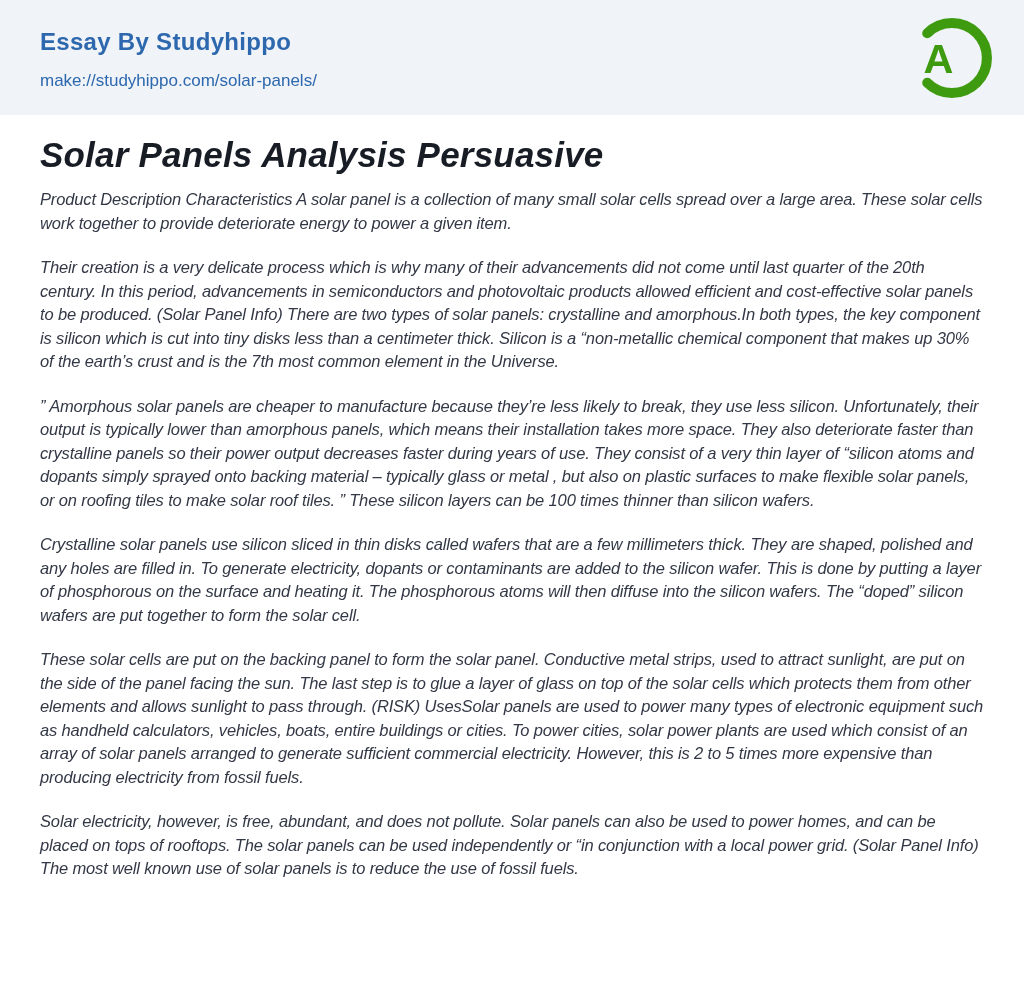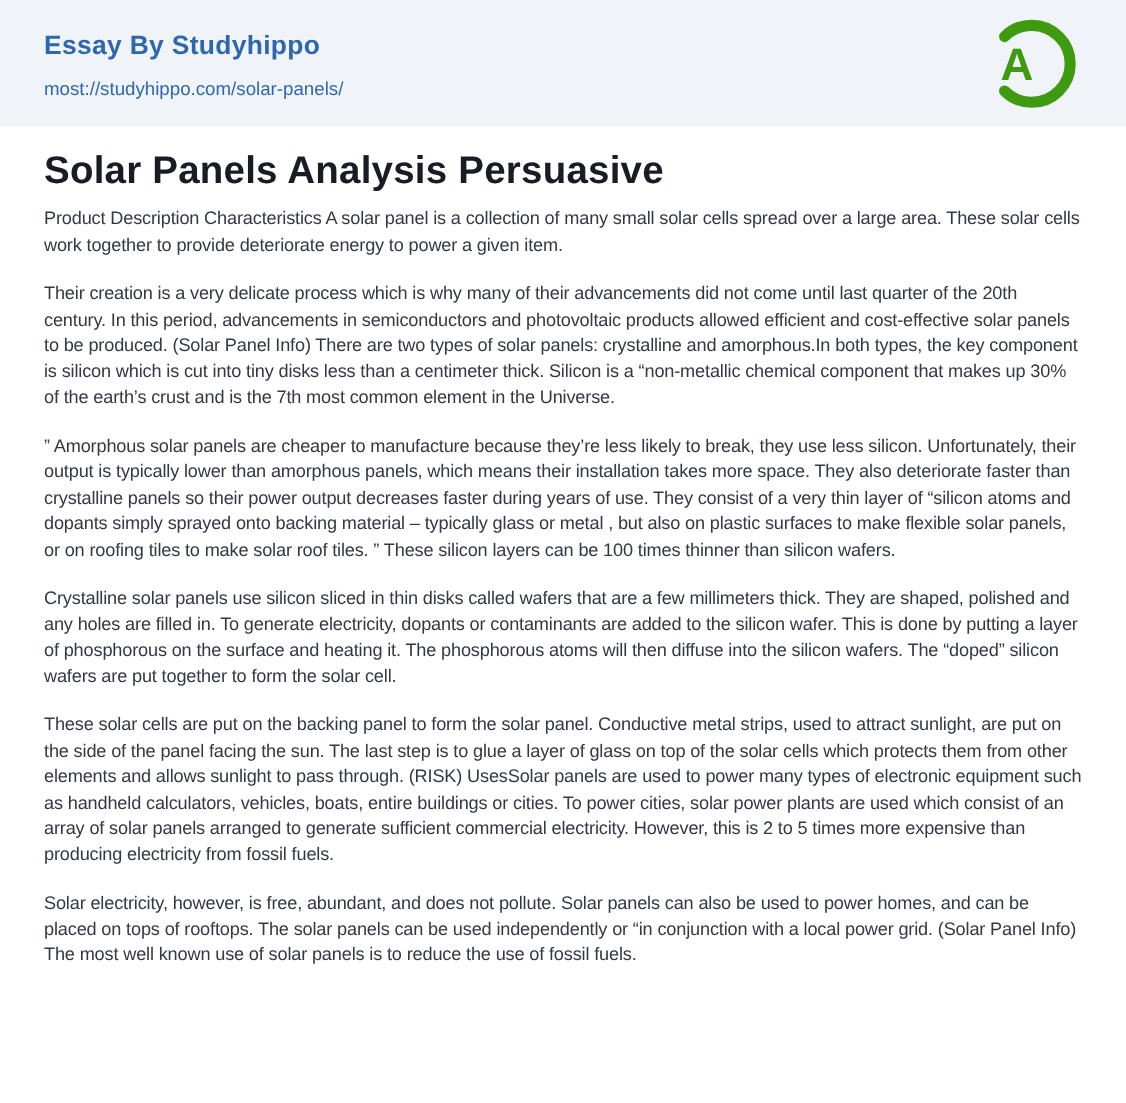--- a/index.html
+++ b/index.html
@@ -16,21 +16,21 @@
 
   
   .site-header {
     box-sizing: border-box;
     width: 100%;
     height: 115px;
     background: var(--header-bg, #f0f3f8);
     display: flex;
     align-items: center;
     justify-content: space-between;
-    padding: 0 40px 0 40px;
+    padding: 0 26px 0 40px;
   }
   .header-text {
     display: flex;
     flex-direction: column;
     padding-top: 4px;
   }
   .site-title {
     font-size: 24px;
     font-weight: 700;
     letter-spacing: 0.3px;
@@ -48,20 +48,21 @@
     width: 92px;
     height: 92px;
     flex: 0 0 auto;
   }
   .logo svg { display: block; }
 
   
   .content {
     box-sizing: border-box;
     padding: 20px 40px 0 40px;
+    font-style: italic;
   }
   .essay-title {
     margin: 0 0 14px 0;
     font-size: 35px;
     line-height: 1.12;
     font-weight: 800;
     letter-spacing: 0.2px;
     color: var(--title-dark, #181c25);
   }
   .content p {
@@ -72,21 +73,21 @@
     font-weight: 400;
     color: var(--body-text, #323845);
   }
 </style>
 </head>
 <body>
 
 <header class="site-header">
   <div class="header-text">
     <div class="site-title">Essay By Studyhippo</div>
-    <a class="site-url">most://studyhippo.com/solar-panels/</a>
+    <a class="site-url">make://studyhippo.com/solar-panels/</a>
   </div>
   <div class="logo">
     <svg viewBox="0 0 100 100" width="92" height="92" aria-hidden="true">
       <path d="M 23.1 23.1 A 38 38 0 1 1 23.1 76.9" fill="none" stroke="var(--logo-green, #3e9b0f)" stroke-width="11" stroke-linecap="round"></path>
       <text x="19" y="66" font-size="45" font-weight="700" font-family="Liberation Sans, sans-serif" fill="var(--logo-green, #3e9b0f)">A</text>
     </svg>
   </div>
 </header>
 
 <main class="content">

